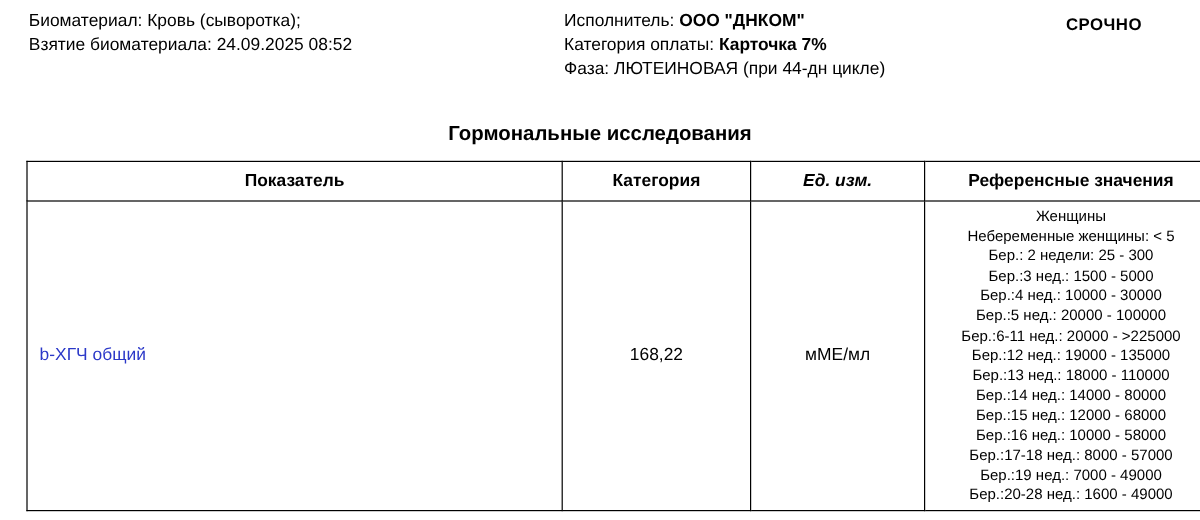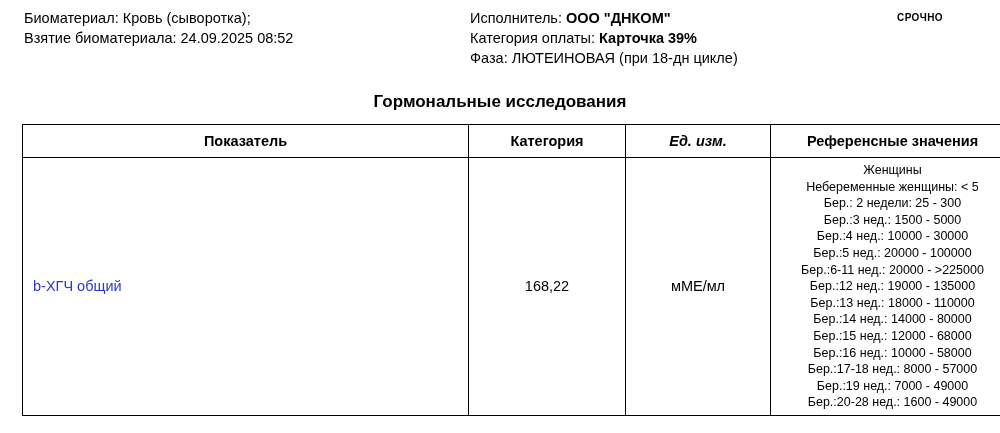--- a/index.html
+++ b/index.html
@@ -43,31 +43,31 @@
   }
   .hdr-line {
     font-size: 14.5px;
     line-height: 20px;
     white-space: nowrap;
   }
   .hdr-line b {
     font-weight: bold;
   }
   .urgent {
-    font-size: 10px;
+    font-size: 14px;
     font-weight: bold;
     letter-spacing: 0.4px;
   }
 
   
   .section-title {
     text-align: center;
     font-size: 17px;
     font-weight: bold;
-    margin-top: 24px;
+    margin-top: 34px;
     margin-bottom: 12px;
   }
 
   
   .tbl-wrap {
     padding: 0 22px;
     box-sizing: border-box;
   }
   table.results {
     width: 956px;
@@ -123,22 +123,22 @@
 
   <div class="header">
 
     <div class="hdr-col-left">
       <div class="hdr-line">Биоматериал: Кровь (сыворотка);</div>
       <div class="hdr-line">Взятие биоматериала: 24.09.2025 08:52</div>
     </div>
 
     <div class="hdr-col-mid">
       <div class="hdr-line"><span>Исполнитель: </span><b>ООО "ДНКОМ"</b></div>
-      <div class="hdr-line"><span>Категория оплаты: </span><b>Карточка 39%</b></div>
-      <div class="hdr-line"><span>Фаза: </span><span>ЛЮТЕИНОВАЯ (при 18-дн цикле)</span></div>
+      <div class="hdr-line"><span>Категория оплаты: </span><b>Карточка 7%</b></div>
+      <div class="hdr-line"><span>Фаза: </span><span>ЛЮТЕИНОВАЯ (при 44-дн цикле)</span></div>
     </div>
 
     <div class="hdr-col-right">
       <div class="urgent">СРОЧНО</div>
     </div>
 
   </div>
 
   <div class="section-title">Гормональные исследования</div>
 

